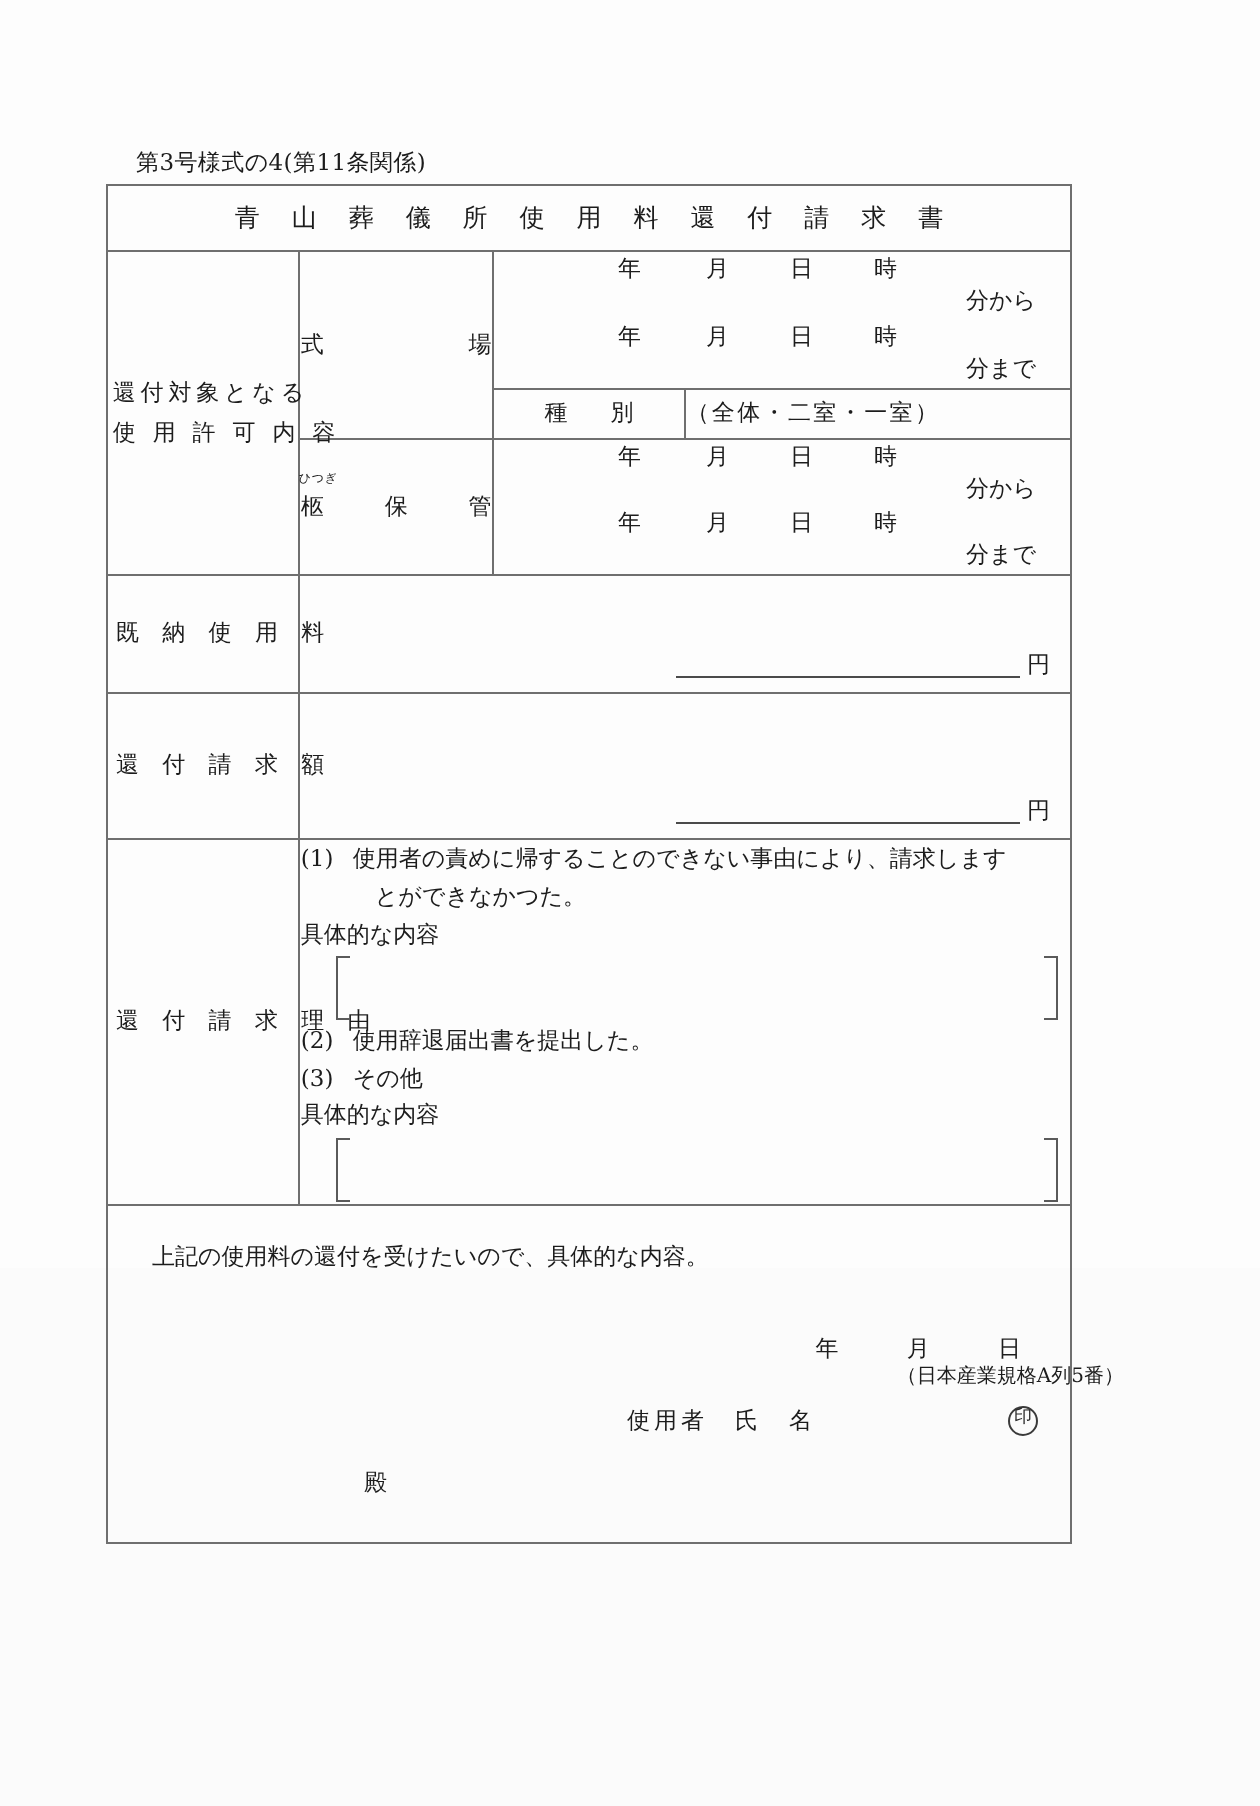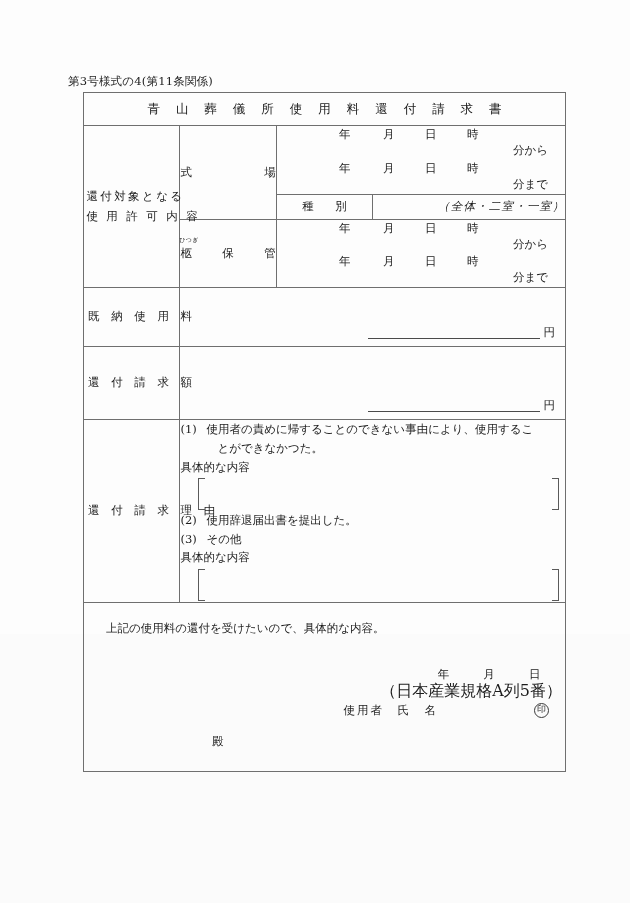--- a/index.html
+++ b/index.html
@@ -32,21 +32,21 @@
     left: 68px;
     top: 74px;
     font-size: 11.5px;
     letter-spacing: 0.2px;
     white-space: nowrap;
   }
 
   
   .tbl {
     position: absolute;
-    left: 83px;
+    left: 53px;
     top: 92px;
     width: 483px;
     border-collapse: collapse;
     table-layout: fixed;
     font-size: 11.5px;
   }
   .tbl td {
     border: 1px solid #6f6f6f;
     padding: 0;
     vertical-align: middle;
@@ -134,23 +134,22 @@
     width: 68px;
     text-align: center;
     height: 24px;
     margin-left: 36px;
   }
   .kind-lbl span {
     letter-spacing: 5px;
     padding-left: 5px;
   }
   .kind-val {
-    text-align: right;
+    text-align: left;
     height: 24px;
-    font-style: italic;
   }
   .kind-val span {
     letter-spacing: 1.2px;
   }
 
   
   .fee-cell {
     height: 58px;
     position: relative;
   }
@@ -257,21 +256,21 @@
     left: 128px;
     top: 131px;
     white-space: nowrap;
   }
 
   
   .footer {
     position: absolute;
     right: 68px;
     top: 681px;
-    font-size: 16px;
+    font-size: 10px;
     white-space: nowrap;
   }
 </style>
 </head>
 <body>
 
 <div class="page">
 
   <div class="form-no">第3号様式の4(第11条関係)</div>
 
@@ -376,21 +375,21 @@
     </tr>
 
     <tr>
       <td class="lbl">
         <span class="lbl-spread">還 付 請 求 理 由</span>
       </td>
       <td class="reason-cell" colspan="4">
 
         <div class="r-item">
           <span class="r-num">(1)</span>
-          <span class="r-txt">使用者の責めに帰することのできない事由により、使用するこ</span>
+          <span class="r-txt">使用者の責めに帰することのできない事由により、請求します</span>
         </div>
         <div class="r-cont">とができなかつた。</div>
         <div class="r-sub">具体的な内容</div>
         <div class="bracket-box"></div>
 
         <div class="r-item">
           <span class="r-num">(2)</span>
           <span class="r-txt">使用辞退届出書を提出した。</span>
         </div>
 

